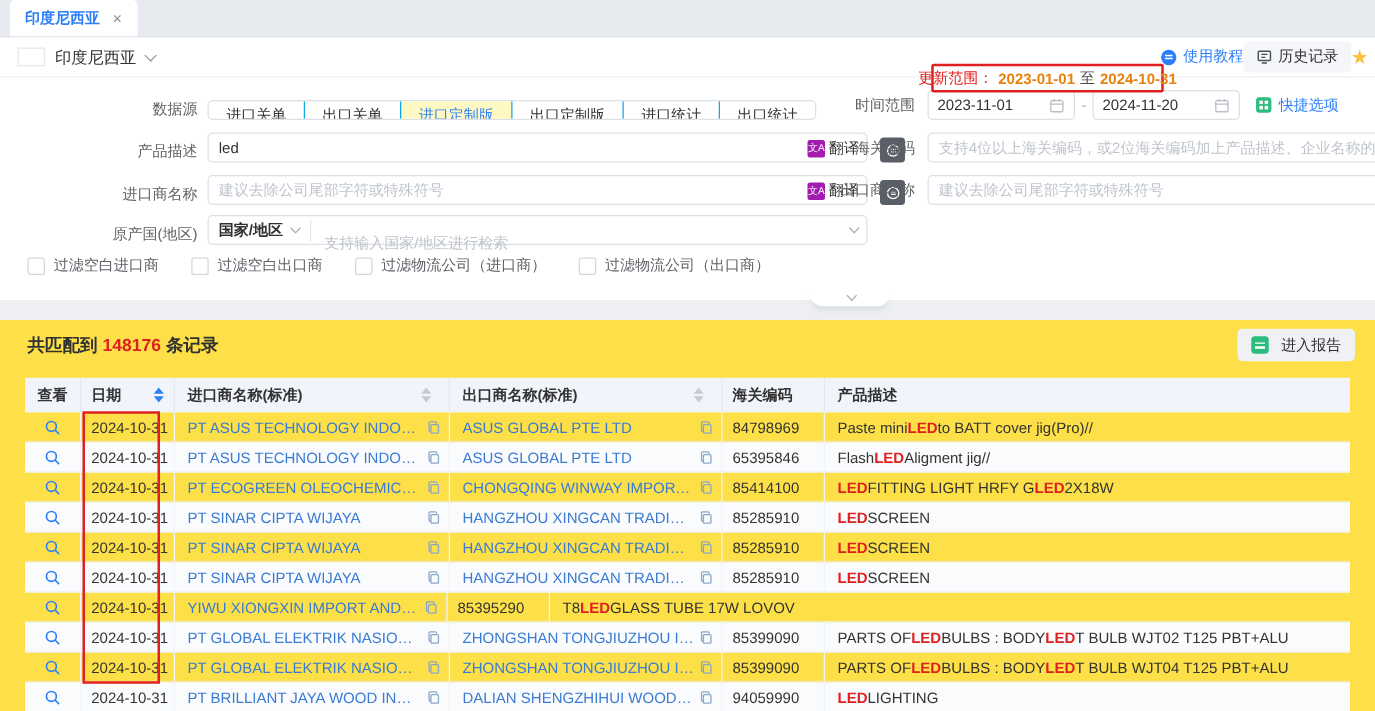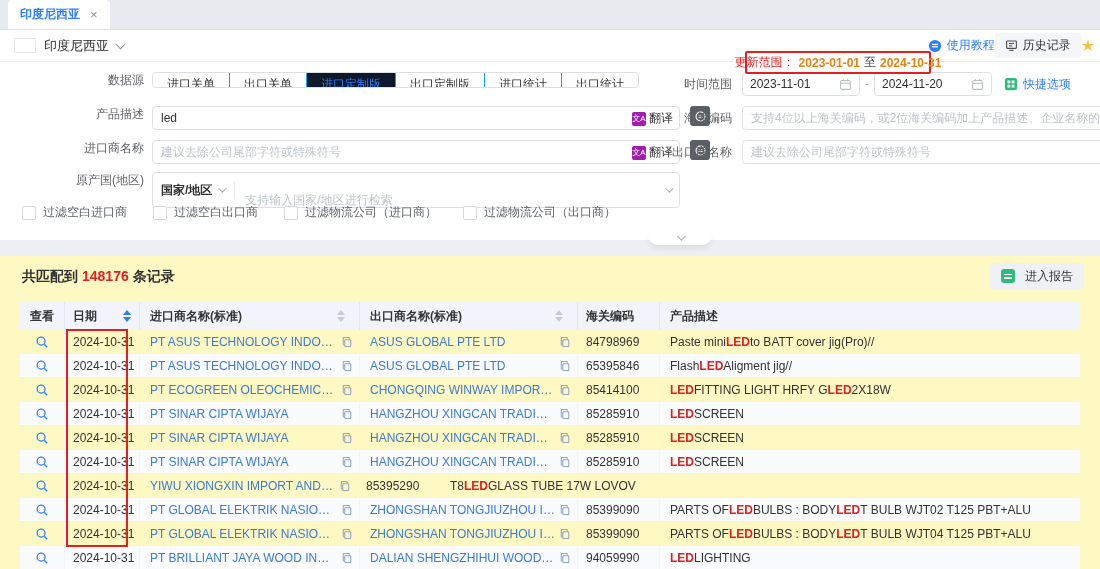--- a/index.html
+++ b/index.html
@@ -22,69 +22,69 @@
   .country { margin-left:8px; font-size:13px; color:#303133; }
   .chev { display:inline-block; width:7px; height:7px; border-right:1.5px solid #909399;
           border-bottom:1.5px solid #909399; transform:rotate(45deg); margin:0 0 3px 8px; }
   .appbar-right { margin-left:auto; display:flex; align-items:center; }
   .tutorial { color:#2d7ff9; display:flex; align-items:center; gap:5px; cursor:pointer; }
   .history-btn { background:#f4f6f9; border-radius:4px; padding:4px 10px; display:flex;
                  align-items:center; gap:5px; color:#303133; cursor:pointer; }
   .star { color:#f6c343; font-size:16px; margin-right:-9px; }
   
   .filter-panel { position:absolute; top:62px; left:0; right:0; height:178px; background:#fff; }
-  .frow { position:absolute; left:0; display:flex; align-items:flex-start; height:24px;padding-left:48px; }
+  .frow { position:absolute; left:14px; display:flex; align-items:flex-end; height:24px;padding-left:48px; }
   .flabel { width:104px; text-align:right; padding-right:8px; color:#606266; flex:none; }
   .rgroup { position:absolute; left:662px; display:flex; align-items:center; height:24px; }
   .rlabel { width:80px; text-align:right; padding-right:10px; color:#606266; flex:none; }
   .seg { display:flex; border:1px solid #dcdfe6; border-radius:4px; overflow:hidden; height:16px; }
   .seg > div { padding:0 14px; line-height:22px; border-left:1px solid #0ea5e9; cursor:pointer;
                color:#303133; white-space:nowrap; }
   .seg > div:first-child { border-left:none; }
-  .seg > div.active { background:#0f172a; color:#2d7ff9; }
+  .seg > div.active { background:#fef9c3; color:#2d7ff9; }
   .dinput { width:118px; height:24px; border:1px solid #dcdfe6; border-radius:4px;
             display:flex; align-items:center; justify-content:space-between; padding:0 7px;
             color:#303133; background:#fff; }
   .dsep { margin:0 5px; color:#a8abb2; }
   .quick { display:flex; align-items:center; gap:5px; color:#2d7ff9; margin-left:12px; cursor:pointer; white-space:nowrap; }
   .inwrap { position:relative; width:528px; height:24px; }
   .inwrap input { width:100%; height:24px; border:1px solid #dcdfe6; border-radius:4px;
                   padding:0 56px 0 8px; font:inherit; color:#303133; outline:none; }
   .inwrap input::placeholder { color:#bfc4cc; }
   .translate { position:absolute; right:7px; top:4px; display:flex; align-items:center; gap:3px;
                color:#303133; cursor:pointer; }
   .t-ic { width:14px; height:14px; background:#a21caf; border-radius:2px; color:#fff;
           font-size:8px; display:flex; align-items:center; justify-content:center; }
   .dark-ic { width:20px; height:20px; background:#5a5e66; border-radius:3px; margin-left:10px;
              display:flex; align-items:center; justify-content:center; flex:none; cursor:pointer; }
   .rinput { width:436px; height:24px; border:1px solid #dcdfe6; border-radius:4px;
             padding:0 8px; font:inherit; color:#303133; outline:none; }
   .rinput::placeholder { color:#bfc4cc; }
-  .origin { width:528px; height:36px; border:1px solid #dcdfe6; border-radius:4px;
+  .origin { width:528px; height:24px; border:1px solid #dcdfe6; border-radius:4px;
             display:flex; align-items:center; padding:0 8px; }
   .origin .sel { display:flex; align-items:center; gap:6px; padding-right:10px;
                  border-right:1px solid #e4e7ed; color:#303133; font-weight:bold; cursor:pointer; }
   .origin .ph { color:#bfc4cc; padding-left:10px; flex:1;margin-top:21px; }
   .chev-s { display:inline-block; width:6px; height:6px; border-right:1.3px solid #a8abb2;
             border-bottom:1.3px solid #a8abb2; transform:rotate(45deg) translateY(-2px); }
   .cbrow { position:absolute; left:22px; top:142px; display:flex; gap:26px; }
   .cb { display:flex; align-items:center; gap:7px; color:#5f6368; cursor:pointer; }
   .cb .box { width:14px; height:14px; border:1px solid #d3d7de; border-radius:2px; background:#fff; }
   .collapse-tab { position:absolute; left:648px; top:230px; width:64px; height:15px; background:#fff;
                   border-radius:0 0 10px 10px; display:flex; align-items:center; justify-content:center;
                   box-shadow:0 4px 6px -2px rgba(31,45,61,.12); cursor:pointer; z-index:3; }
   
   .upd-box { position:absolute; left:745px; top:51px; width:186px; height:23px; background:#fff;
              border:2px solid #e02020; border-radius:2px; display:flex; align-items:center;
              justify-content:center; gap:4px; z-index:4; white-space:nowrap; }
   .upd-box .lbl { color:#e02020;text-align:center; }
   .upd-box .dt { color:#e8820e; font-weight:bold; }
   .upd-box .zhi { color:#4a4a4a; }
   
-  .results { position:absolute; top:256px; left:0; right:0; bottom:0; background:#fef9c3; }
+  .results { position:absolute; top:256px; left:0; right:0; bottom:0; background:#fde047; }
   .match { position:absolute; top:12px; left:22px; font-size:14px; font-weight:bold; color:#303133; }
   .match .cnt { color:#e02020; padding:0 4px; }
   .report-btn { position:absolute; top:7px; right:16px; height:26px; background:#eff1f4;
                 border-radius:4px; display:flex; align-items:center; gap:10px; padding:0 11px;
                 color:#303133; cursor:pointer; }
   .r-ic { width:14px; height:14px; background:#2bbd7e; border-radius:3px; display:flex;
           flex-direction:column; align-items:center; justify-content:center; gap:2px; }
   .r-ic i { display:block; width:8px; height:1.5px; background:#fff; }
   .tbl { position:absolute; top:46px; left:20px; right:20px; bottom:0; overflow:hidden; }
   .thead { display:flex; height:28px; background:#f1f5fb; align-items:center; font-weight:bold; }

